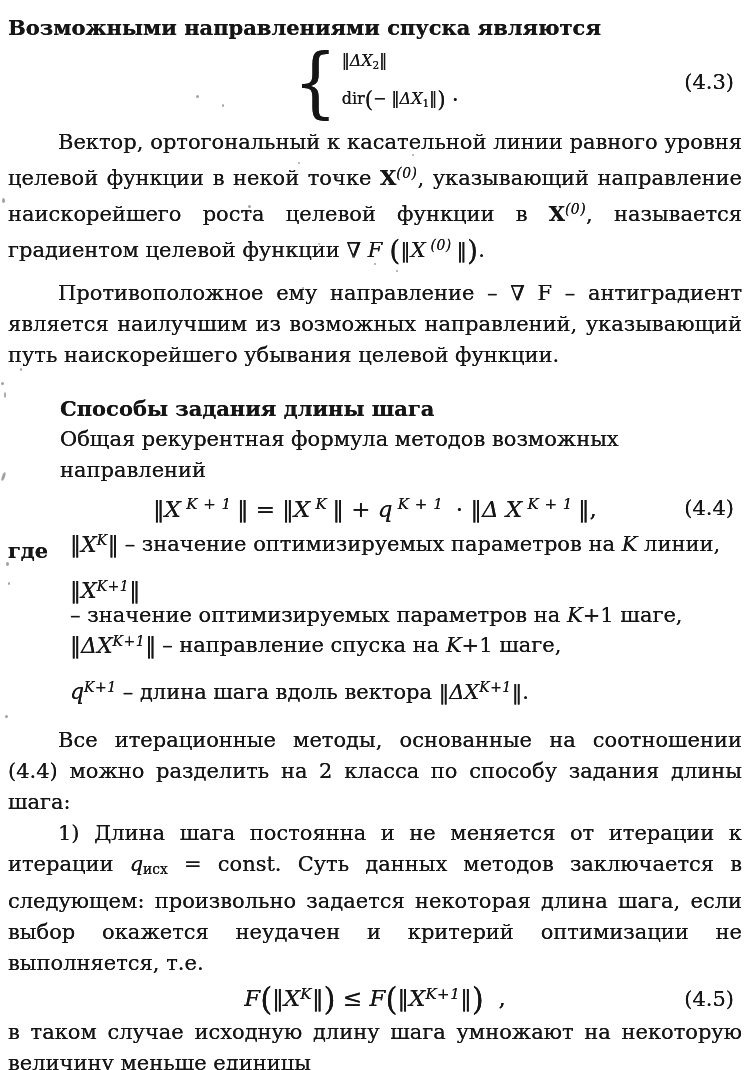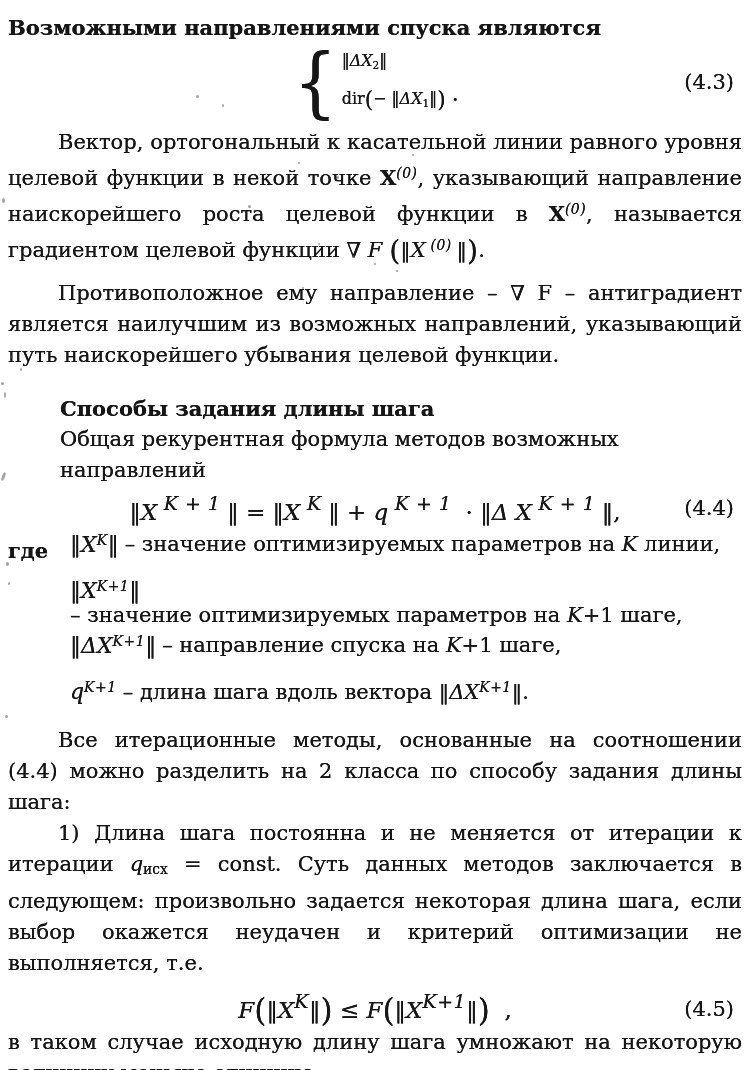--- a/index.html
+++ b/index.html
@@ -20,21 +20,21 @@
   .bold { font-weight: bold; }
   .seg-t { font-style: normal; }
   .seg-i { font-style: italic; }
   .seg-b { font-weight: bold; font-style: normal; }
   .seg-sup { font-size: 0.66em; vertical-align: 0.5em; font-style: italic; letter-spacing: 0.5px; }
   .seg-sub { font-size: 0.66em; vertical-align: -0.25em; font-style: normal; }
   .seg-bp { font-size: 1.35em; vertical-align: -0.12em; font-style: normal; }
   
   .eq { position: relative; display: flex; justify-content: center; align-items: center; }
   .eq-line { white-space: pre; font-size: 23px; }
-  .eq-line .seg-sup { font-size: 19px; }
+  .eq-line .seg-sup { font-size: 15px; }
   .eq-num { position: absolute; right: 8px; top: 50%; transform: translateY(-50%); font-size: 21px; }
   .cases { display: flex; align-items: center; }
   .brace { font-size: 76px; line-height: 72px; font-weight: 400; transform: scaleX(0.9); }
   .case-col { display: flex; flex-direction: column; margin-left: 2px; }
   .case-row { white-space: pre; font-size: 16px; line-height: 34px; }
   .case-period { align-self: flex-end; margin-left: 6px; padding-bottom: 14px; font-size: 22px; }
   
   .defs { position: relative; padding-left: 62px; margin-top: 2px; }
   .defs-label { position: absolute; left: 0; top: 6px; font-weight: bold; }
   .def-item { min-height: 40px; margin-bottom: 6px; display: flex; align-items: flex-start; flex-wrap: wrap; }
@@ -93,21 +93,21 @@
     <div class="def-item">
       <span class="def-term"><span class="seg-i">q</span><span class="seg-sup">K+1</span></span>
       <span class="def-desc"><span class="seg-t"> – длина шага вдоль вектора </span><span class="seg-t">‖</span><span class="seg-i">ΔX</span><span class="seg-sup">K+1</span><span class="seg-t">‖</span><span class="seg-t">.</span></span>
     </div>
   </div>
 
   <p class="just indent" style="margin-top:4px;">Все итерационные методы, основанные на соотношении (4.4) можно разделить на 2 класса по способу задания длины шага:</p>
 
   <p class="just indent"><span class="seg-t">1) Длина шага постоянна и не меняется от итерации к итерации </span><span class="seg-i">q</span><span class="seg-sub">исх</span><span class="seg-t"> = const. Суть данных методов заключается в следующем: произвольно задается некоторая длина шага, если выбор окажется неудачен и критерий оптимизации не выполняется, т.е.</span></p>
 
-  <div class="eq" style="height:36px; margin-top:12px;">
+  <div class="eq" style="height:36px; margin-top:2px;">
     <div class="eq-line"><span class="seg-i">F</span><span class="seg-bp">(</span><span class="seg-t">‖</span><span class="seg-i">X</span><span class="seg-sup">K</span><span class="seg-t">‖</span><span class="seg-bp">)</span><span class="seg-t"> ≤ </span><span class="seg-i">F</span><span class="seg-bp">(</span><span class="seg-t">‖</span><span class="seg-i">X</span><span class="seg-sup">K+1</span><span class="seg-t">‖</span><span class="seg-bp">)</span><span class="seg-t">  ,</span></div>
     <span class="eq-num">(4.5)</span>
   </div>
 
   <p class="just">в таком случае исходную длину шага умножают на некоторую величину меньше единицы</p>
 
 </div>
 
 <div>
   <div class="speck" style="left:2px;  top:198px; width:3px; height:5px;"></div>

